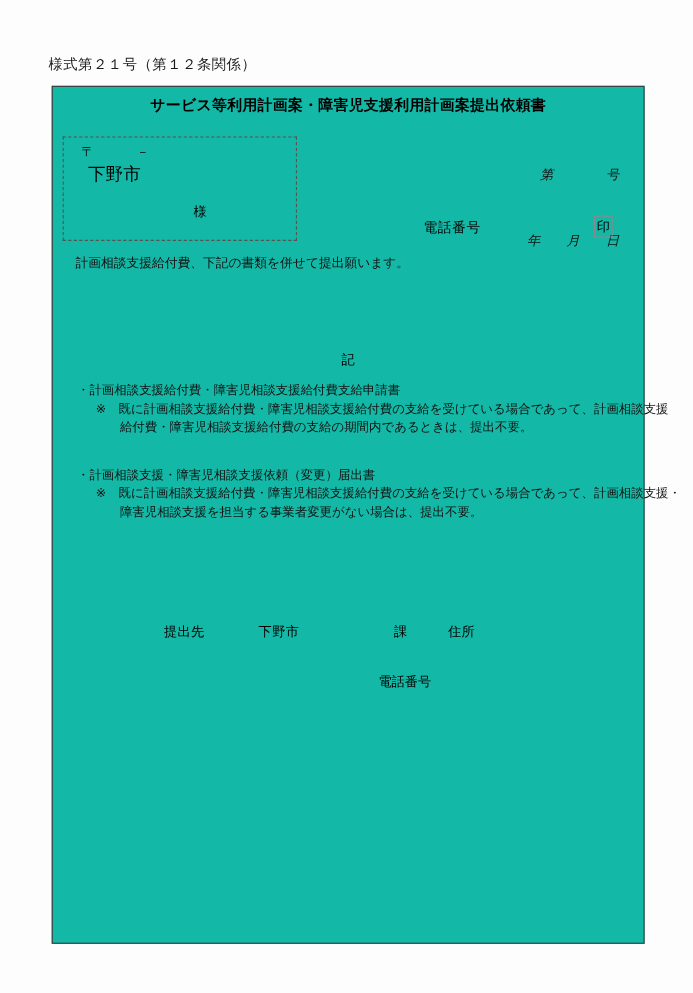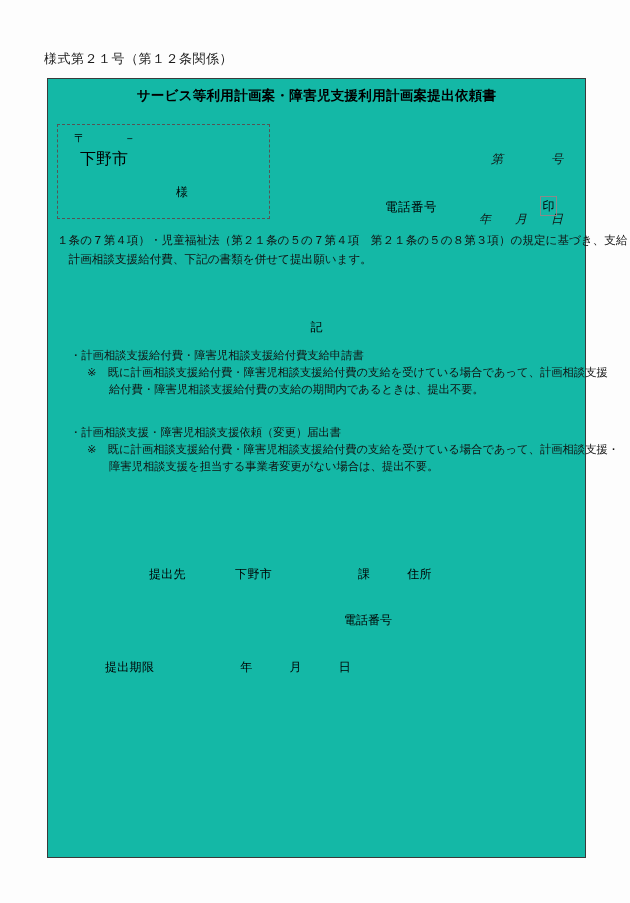--- a/index.html
+++ b/index.html
@@ -233,21 +233,20 @@
       <div class="addr-box">
         <span class="addr-zip">〒　　　－</span>
         <span class="addr-city">下野市</span>
         <span class="addr-sama">様</span>
       </div>
 
       <div class="mayor">電話番号</div>
       <div class="seal">印</div>
 
       <div class="body-para">
-        <span class="ln">１条の７第４項）・児童福祉法（第２１条の５の７第４項　第２１条の５の８第３項）の規定に基づき、支給</span>
         <span class="ln">　計画相談支援給付費、下記の書類を併せて提出願います。</span>
       </div>
 
       <div class="ki">記</div>
 
       <div class="item two">
         <span class="head">・計画相談支援・障害児相談支援依頼（変更）届出書</span>
         <span class="note">※　既に計画相談支援給付費・障害児相談支援給付費の支給を受けている場合であって、計画相談支援・</span>
         <span class="note"><span class="cont">障害児相談支援を担当する事業者変更がない場合は、提出不要。</span></span>
       </div>
@@ -255,17 +254,16 @@
       <div class="item one">
         <span class="head">・計画相談支援給付費・障害児相談支援給付費支給申請書</span>
         <span class="note">※　既に計画相談支援給付費・障害児相談支援給付費の支給を受けている場合であって、計画相談支援</span>
         <span class="note"><span class="cont">給付費・障害児相談支援給付費の支給の期間内であるときは、提出不要。</span></span>
       </div>
 
       <div class="dest">提出先　　　　下野市　　　　　　　課　　　住所</div>
 
       <div class="tel">電話番号</div>
 
-      <div class="deadline">提出期限　　　　　　　年　　　月　　　日</div>
 
     </div>
   </div>
 </div>
 
 </body></html>

